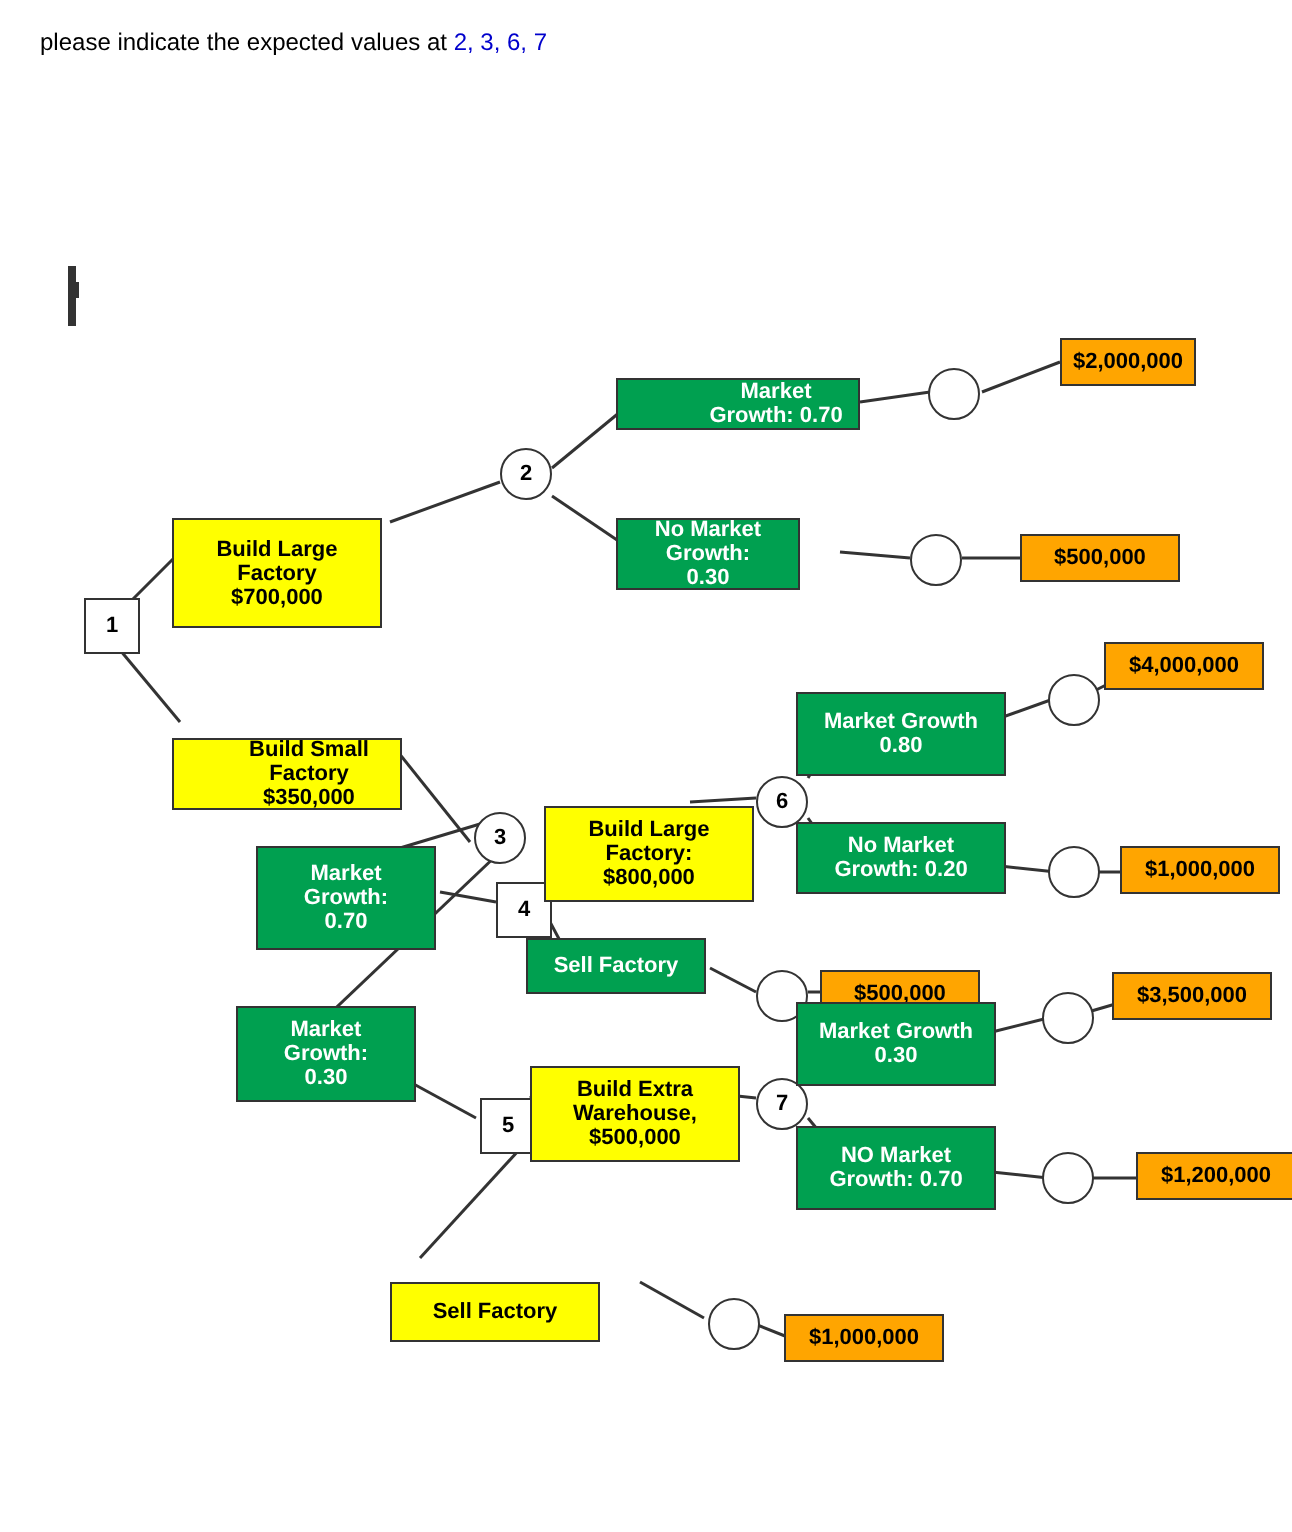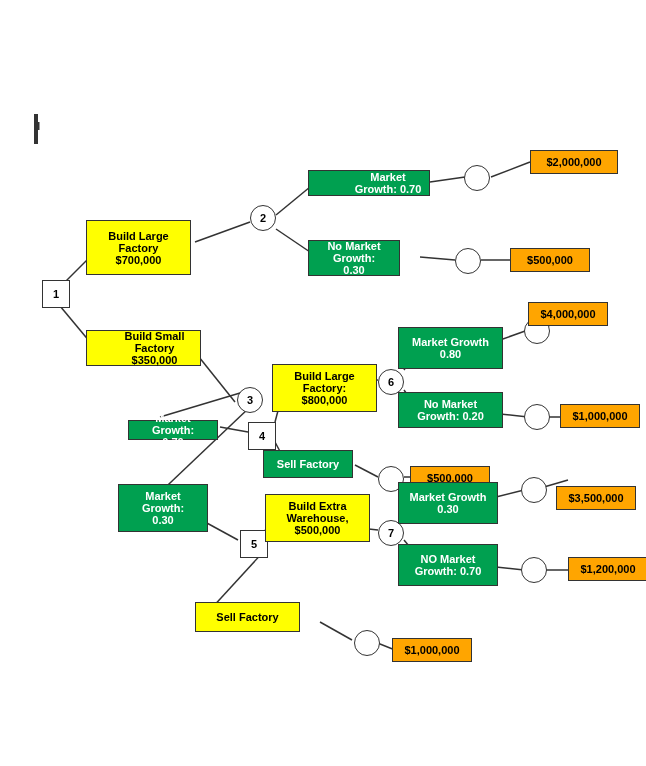--- a/index.html
+++ b/index.html
@@ -56,32 +56,36 @@
       background: #00a050;
       color: #fff;
       border: 1.5px solid #333;
       padding: 4px 6px;
     }
     .node-yellow {
       background: #ffff00;
       color: #000;
       border: 1.5px solid #333;
       padding: 4px 6px;
+      margin-top: 20px;
     }
     .node-orange {
       background: #ffa500;
       color: #000;
       border: 1.5px solid #333;
       padding: 4px 6px;
     }
   </style>
 </head>
 <body>
 
 <div class="instructions">
+  <div>
+    please indicate the expected values at <span class="highlight">2, 3, 6, 7</span>
+  </div>
 </div>
 
 <div class="diagram-area">
   <svg class="lines">
 
     <line x1="38" y1="100" x2="38" y2="108" stroke="#333" stroke-width="3"></line>
 
     <line x1="55" y1="270" x2="90" y2="235" stroke="#333" stroke-width="1.5"></line>
 
     <line x1="195" y1="220" x2="250" y2="200" stroke="#333" stroke-width="1.5"></line>
@@ -160,45 +164,45 @@
   <div class="node node-square" style="left:42px;top:258px;">1</div>
 
   <div class="node node-yellow" style="left:86px;top:198px;width:105px;height:55px;">Build Large<br>Factory<br>$700,000</div>
 
   <div class="node node-circle" style="left:250px;top:183px;">2</div>
 
   <div class="node node-green" style="left:308px;top:148px;width:122px;height:26px;padding-left:44px;">Market Growth: 0.70</div>
 
   <div class="node node-circle" style="left:464px;top:143px;"></div>
 
-  <div class="node node-orange" style="left:530px;top:128px;width:88px;height:24px;">$2,000,000</div>
+  <div class="node node-orange" style="left:530px;top:128px;width:68px;height:24px;">$2,000,000</div>
 
   <div class="node node-green" style="left:308px;top:218px;width:92px;height:36px;">No Market Growth:<br>0.30</div>
 
   <div class="node node-circle" style="left:455px;top:226px;"></div>
 
   <div class="node node-orange" style="left:510px;top:226px;width:80px;height:24px;">$500,000</div>
 
   <div class="node node-yellow" style="left:86px;top:308px;width:115px;height:36px;padding-left:28px;">Build Small Factory<br>$350,000</div>
 
   <div class="node node-circle" style="left:237px;top:365px;">3</div>
 
-  <div class="node node-green" style="left:128px;top:398px;width:90px;height:20px;">Market Growth:<br>0.70</div>
+  <div class="node node-green" style="left:128px;top:382px;width:90px;height:52px;">Market Growth:<br>0.70</div>
 
   <div class="node node-square" style="left:248px;top:400px;">4</div>
 
   <div class="node node-yellow" style="left:272px;top:342px;width:105px;height:48px;">Build Large<br>Factory:<br>$800,000</div>
 
   <div class="node node-circle" style="left:378px;top:347px;">6</div>
 
   <div class="node node-green" style="left:398px;top:305px;width:105px;height:42px;">Market Growth<br>0.80</div>
 
   <div class="node node-circle" style="left:524px;top:296px;"></div>
 
-  <div class="node node-orange" style="left:528px;top:280px;width:80px;height:24px;">$4,000,000</div>
+  <div class="node node-orange" style="left:552px;top:280px;width:80px;height:24px;">$4,000,000</div>
 
   <div class="node node-green" style="left:398px;top:370px;width:105px;height:36px;">No Market<br>Growth: 0.20</div>
 
   <div class="node node-circle" style="left:524px;top:382px;"></div>
 
   <div class="node node-orange" style="left:560px;top:382px;width:80px;height:24px;">$1,000,000</div>
 
   <div class="node node-green" style="left:263px;top:428px;width:90px;height:28px;">Sell Factory</div>
 
   <div class="node node-circle" style="left:378px;top:444px;"></div>
@@ -210,21 +214,21 @@
   <div class="node node-square" style="left:240px;top:508px;">5</div>
 
   <div class="node node-yellow" style="left:265px;top:472px;width:105px;height:48px;">Build Extra<br>Warehouse,<br>$500,000</div>
 
   <div class="node node-circle" style="left:378px;top:498px;">7</div>
 
   <div class="node node-green" style="left:398px;top:460px;width:100px;height:42px;">Market Growth<br>0.30</div>
 
   <div class="node node-circle" style="left:521px;top:455px;"></div>
 
-  <div class="node node-orange" style="left:556px;top:464px;width:80px;height:24px;">$3,500,000</div>
+  <div class="node node-orange" style="left:556px;top:445px;width:80px;height:24px;">$3,500,000</div>
 
   <div class="node node-green" style="left:398px;top:522px;width:100px;height:42px;">NO Market<br>Growth: 0.70</div>
 
   <div class="node node-circle" style="left:521px;top:535px;"></div>
 
   <div class="node node-orange" style="left:568px;top:535px;width:80px;height:24px;text-align:center;">$1,200,000</div>
 
   <div class="node node-yellow" style="left:195px;top:580px;width:105px;height:30px;">Sell Factory</div>
 
   <div class="node node-circle" style="left:354px;top:608px;"></div>

